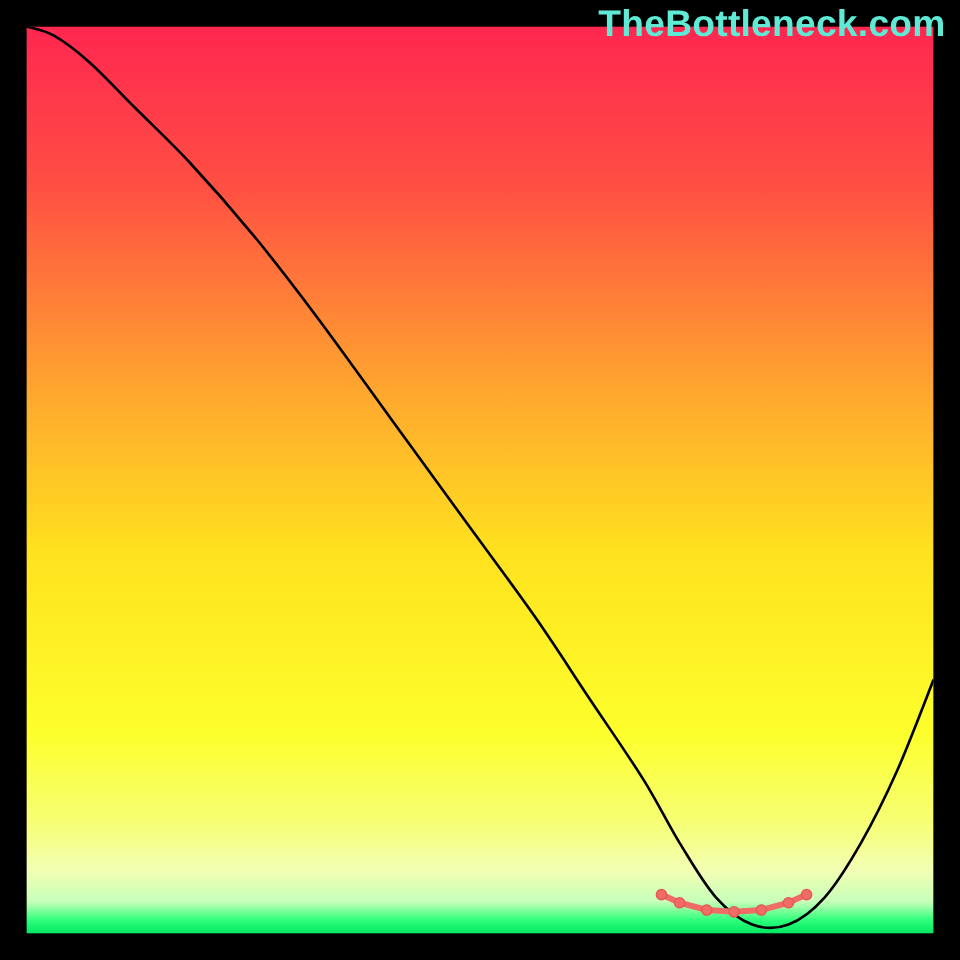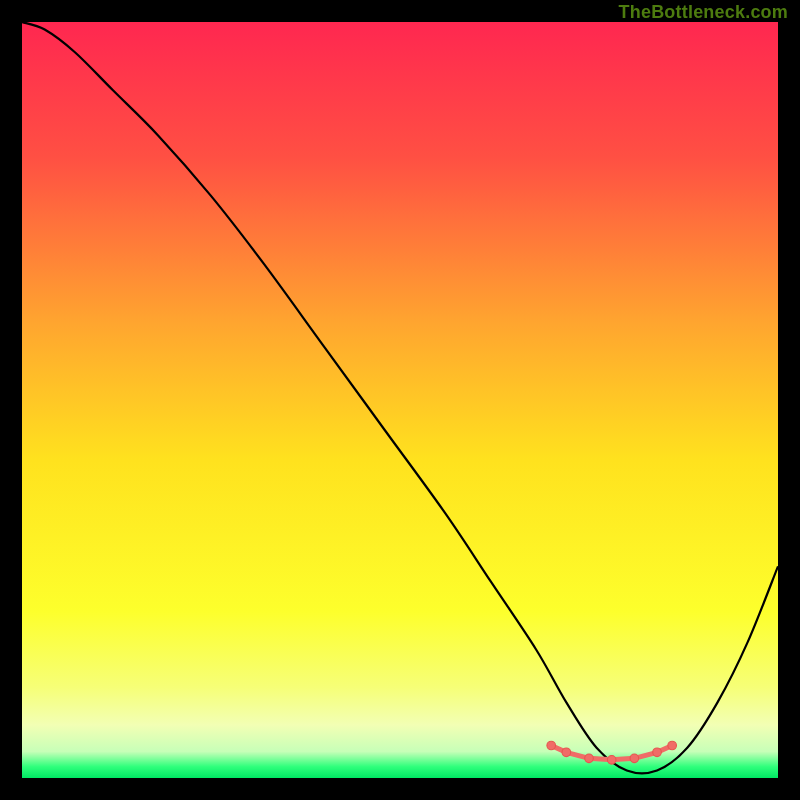--- a/index.html
+++ b/index.html
@@ -14,24 +14,24 @@
     position: relative;
     width: 800px;
     height: 800px;
     background: #000000;
   }
   .watermark {
     position: absolute;
     top: 2px;
     right: 12px;
     font-family: Arial, Helvetica, sans-serif;
-    font-size: 18px;
+    font-size: 31px;
     font-weight: 600;
     letter-spacing: 0.2px;
-    color: #4d7c0f;
+    color: #5eead4;
     z-index: 10;
   }
   svg.plot {
     position: absolute;
     left: 22px;
     top: 22px;
     width: 756px;
     height: 756px;
   }
 </style>

